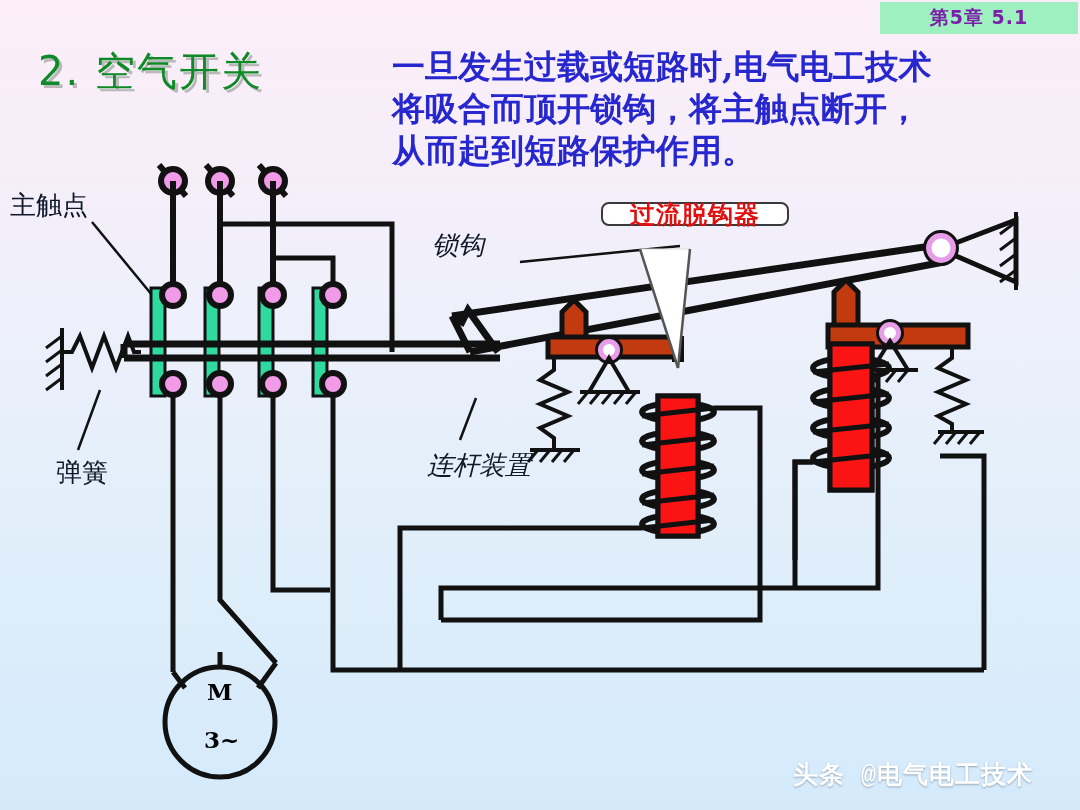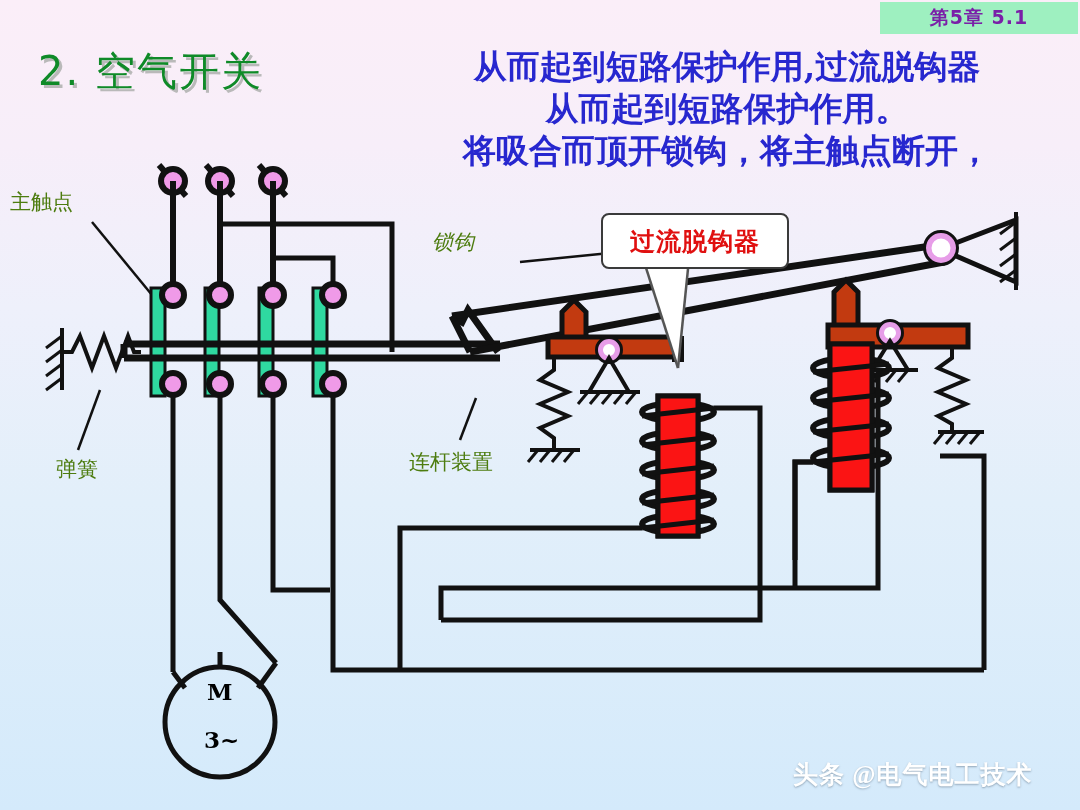--- a/index.html
+++ b/index.html
@@ -2,21 +2,21 @@
 <html><head>
 <meta charset="utf-8">
 <style>
   html,body{margin:0;padding:0;}
   body{
     width:1080px;height:810px;overflow:hidden;
     font-family:"Liberation Sans", sans-serif;
     background:linear-gradient(to bottom,#fbeef8 0%,#f7eef9 18%,#eef0fb 38%,#e2effa 62%,#d4eafb 100%);
     position:relative;
   }
-  #stage{position:absolute;inset:0;text-align:center;}
+  #stage{position:absolute;inset:0;}
   svg.layer{position:absolute;left:0;top:0;width:1080px;height:810px;}
 
   
   .chapter-chip{
     position:absolute;left:880px;top:2px;width:198px;height:32px;
     background:#9ef0c0;
     display:flex;align-items:center;justify-content:center;
   }
   .chapter-chip span{
     font-family:"DejaVu Sans", sans-serif;
@@ -37,30 +37,30 @@
     position:absolute;left:392px;top:46px;width:670px;
     font-family:"DejaVu Serif", serif;
     font-weight:bold;font-size:33px;line-height:42px;color:#2727cf;
   }
   .body-text div{white-space:nowrap;}
 
   
   .dlabel{
     position:absolute;
     font-family:"DejaVu Sans", sans-serif;
-    font-size:21px;color:#4d7c0f;white-space:nowrap;
+    font-size:26px;color:#0f172a;white-space:nowrap;
   }
   #label-main-contact{left:10px;top:188px;}
   #label-spring{left:44px;top:455px;margin-left:12px;}
   #label-latch{left:432px;top:228px;font-style:italic;}
-  #label-linkage{left:409px;top:448px;}
+  #label-linkage{left:427px;top:448px;font-style:italic;}
 
   
   .callout-box{
-    position:absolute;left:601px;top:213px;width:188px;height:56px;
+    position:absolute;left:601px;top:202px;width:188px;height:24px;
     background:#ffffff;border:2.5px solid #3a3a3a;border-radius:8px;
     display:flex;align-items:center;justify-content:center;
     box-sizing:border-box;
   }
   .callout-box span{
     font-family:"DejaVu Sans", sans-serif;
     font-weight:bold;font-size:25px;color:#e01010;letter-spacing:1px;
   }
 
   
@@ -68,41 +68,41 @@
     position:absolute;
     font-family:"DejaVu Serif", serif;
     font-weight:bold;font-size:23px;color:#000;
   }
   #motor-letter{left:207px;top:678px;}
   #motor-phase{left:204px;top:726px;}
 
   
   .watermark{
     position:absolute;left:793px;top:758px;
-    font-family:Liberation Serif, serif;
+    font-family:Liberation Mono, monospace;
     font-weight:bold;font-size:25px;color:#ffffff;
     text-shadow:0 1px 2px rgba(90,110,130,.55);
     white-space:nowrap;letter-spacing:1px;
   }
 </style>
 </head>
 <body>
 
 <div id="stage">
 
   <div class="chapter-chip">
     <span>第5章   5.1</span>
   </div>
 
   <div class="slide-title">2.  空气开关</div>
 
   <div class="body-text">
-    <div>从而起到短路保护作用,过流脱钩器</div>
+    <div>一旦发生过载或短路时,电气电工技术</div>
+    <div>将吸合而顶开锁钩，将主触点断开，</div>
     <div>从而起到短路保护作用。</div>
-    <div>将吸合而顶开锁钩，将主触点断开，</div>
   </div>
 
   <svg class="layer" viewBox="0 0 1080 810">
 
     <g stroke="#111" stroke-width="2.5" fill="none">
       <line x1="92" y1="222" x2="152" y2="295"></line>
       <line x1="78" y1="450" x2="100" y2="390"></line>
       <line x1="520" y1="262" x2="680" y2="246"></line>
       <line x1="460" y1="440" x2="476" y2="398"></line>
     </g>

